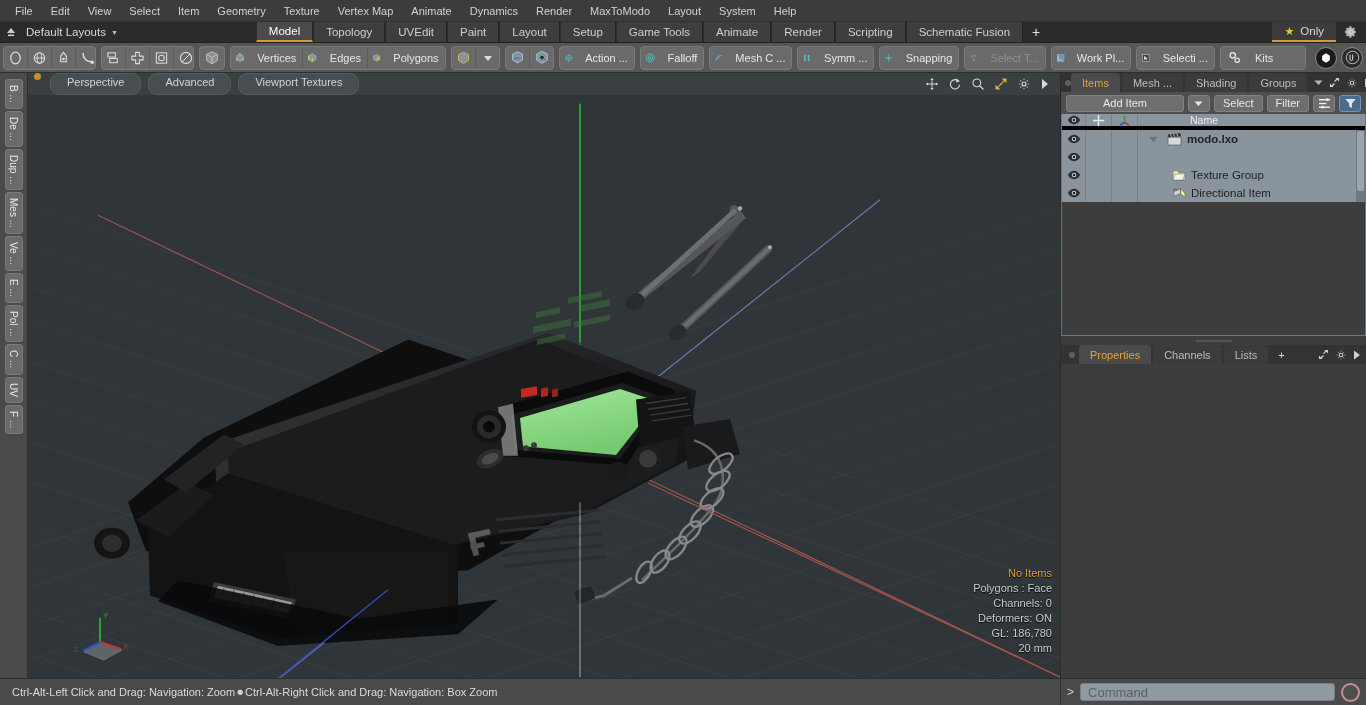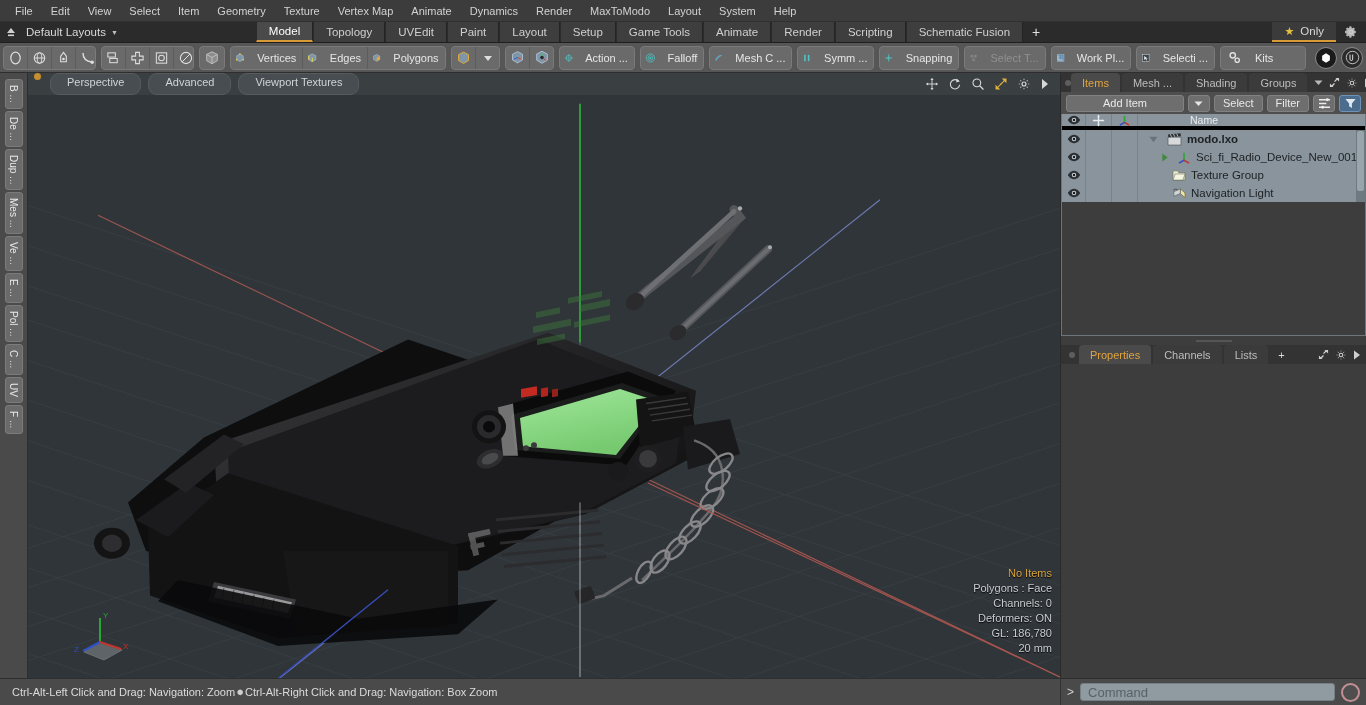--- a/index.html
+++ b/index.html
@@ -892,35 +892,20 @@
             <div class="trow">
               <div class="eye">
                 <svg width="14" height="10" viewBox="0 0 16 11">
                     <path d="M8 0.6 C3.5 0.6 1 5.5 1 5.5 S3.5 10.4 8 10.4 S15 5.5 15 5.5 S12.5 0.6 8 0.6 Z" fill="#2a2f33"></path>
                     <circle cx="8" cy="5.5" r="2.6" fill="#c9d0d6"></circle>
                     <circle cx="8" cy="5.5" r="1.4" fill="#1a1f23"></circle>
                   </svg>
               </div>
               <div class="c2"></div>
               <div class="c3"></div>
-              <div class="nm" style="padding-left:20px">
-                <span style="width:14px;display:flex;justify-content:center">
-                  <svg width="8" height="9" viewBox="0 0 8 10">
-                      <path d="M1 0.5 L7 5 L1 9.5 Z" fill="#3f8a3f"></path>
-                    </svg>
-                </span>
-                <span>
-                  <svg width="14" height="13" viewBox="0 0 14 14">
-                      <line x1="7" y1="10" x2="7" y2="2" stroke="#2aa635" stroke-width="1.7"></line>
-                      <line x1="7" y1="10" x2="12.5" y2="13" stroke="#c2352f" stroke-width="1.7"></line>
-                      <line x1="7" y1="10" x2="1.5" y2="13" stroke="#3050c8" stroke-width="1.7"></line>
-                    </svg>
-                </span>
-                <span>Sci_fi_Radio_Device_New_001</span>
-              </div>
             </div>
 
             <div class="trow">
               <div class="eye">
                 <svg width="14" height="10" viewBox="0 0 16 11">
                     <path d="M8 0.6 C3.5 0.6 1 5.5 1 5.5 S3.5 10.4 8 10.4 S15 5.5 15 5.5 S12.5 0.6 8 0.6 Z" fill="#2a2f33"></path>
                     <circle cx="8" cy="5.5" r="2.6" fill="#c9d0d6"></circle>
                     <circle cx="8" cy="5.5" r="1.4" fill="#1a1f23"></circle>
                   </svg>
               </div>
@@ -948,21 +933,21 @@
               <div class="c2"></div>
               <div class="c3"></div>
               <div class="nm" style="padding-left:34px">
                 <span>
                   <svg width="14" height="13" viewBox="0 0 15 14">
                       <path d="M9 2 L14 6.5 L14 11.5 L9 7 Z" fill="#f0e6a8" stroke="#6a6230" stroke-width="0.7"></path>
                       <path d="M2 5 L9 2 L9 7 L2 10 Z" fill="#cfd4d6" stroke="#5a5f61" stroke-width="0.7"></path>
                       <path d="M1 3.5 Q4 1 6 3" fill="none" stroke="#4a4f52" stroke-width="1"></path>
                     </svg>
                 </span>
-                <span>Navigation Light</span>
+                <span>Directional Item</span>
               </div>
             </div>
 
             <div class="treescroll">
                 <i></i>
               </div>
           </div>
         </div>
       </div>
 

